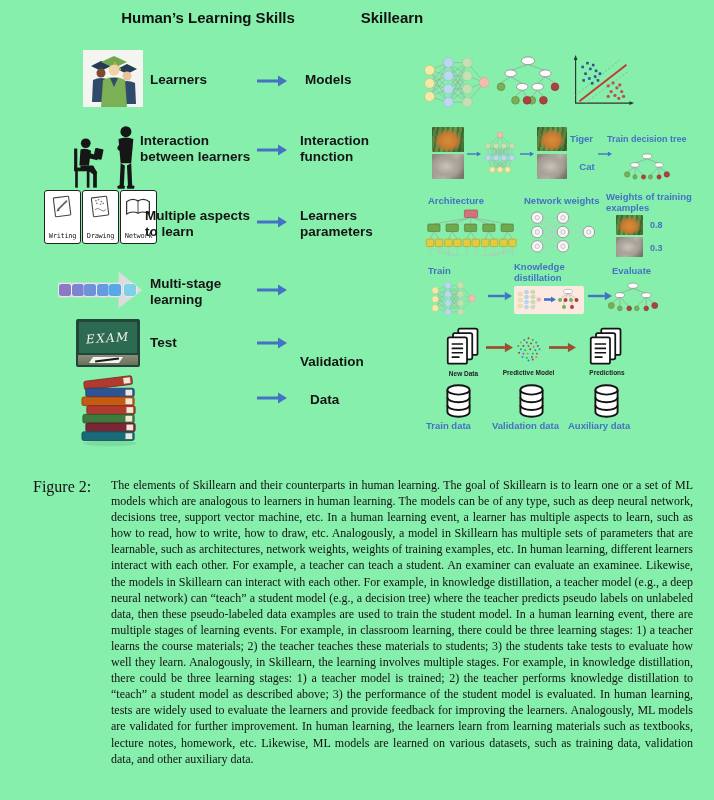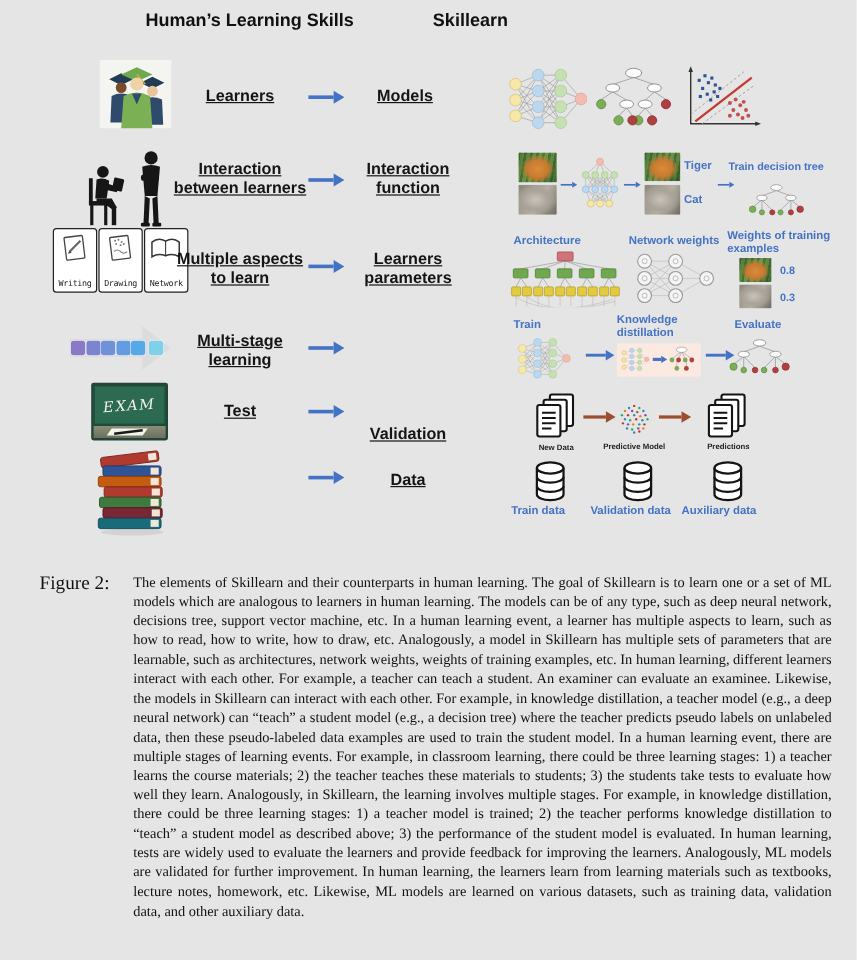--- a/index.html
+++ b/index.html
@@ -1,20 +1,20 @@
 <!DOCTYPE html>
 <html><head>
 <meta charset="utf-8">
 <style>
   html,body{margin:0;padding:0;background:#fff;}
-  .page{position:relative;width:714px;height:800px;background:#e5e5e5;overflow:hidden;
+  .page{position:relative;width:714px;height:800px;background:#86efac;overflow:hidden;
         font-family:"Liberation Sans",sans-serif;}
   .abs{position:absolute;}
   .hdr{position:absolute;font:bold 15px/1.1 "Liberation Sans",sans-serif;color:#111;text-align:center;}
-  .hlabel{position:absolute;font:bold 13.5px/1.18 "Liberation Sans",sans-serif;color:#151515;text-align:center;text-decoration:underline;}
+  .hlabel{position:absolute;font:bold 13.5px/1.18 "Liberation Sans",sans-serif;color:#151515;}
   .flowlabel{position:absolute;font:bold 9.5px/1.12 "Liberation Sans",sans-serif;color:#4472C4;text-align:left;}
   .tinylabel{position:absolute;font:bold 6.5px/1.1 "Liberation Sans",sans-serif;color:#222;text-align:center;}
   .nowrap{white-space:nowrap;}
   .thumb{position:absolute;border-radius:1px;}
   .tiger{background:
     radial-gradient(ellipse at 50% 55%, #d98c3a 0%, #c87a30 38%, rgba(200,122,48,0) 62%),
     repeating-linear-gradient(100deg, rgba(40,30,10,.30) 0 2px, rgba(0,0,0,0) 2px 5px),
     linear-gradient(120deg,#4a7a3a,#6a9a4a 50%,#3a6a32);}
   .cat{background:
     radial-gradient(ellipse at 45% 50%, #c9c4ba 0%, #a8a298 45%, rgba(0,0,0,0) 72%),
@@ -353,21 +353,21 @@
     </svg>
   <svg class="abs" style="left:483px;top:126px" width="34" height="55" viewBox="0 0 40 56">
       <use href="#sym-nn-v"></use>
     </svg>
   <svg class="abs" style="left:520px;top:150px;color:#4472C4" width="14" height="8" viewBox="0 0 50 20">
       <use href="#sym-arrow" fill="currentColor"></use>
     </svg>
   <div class="thumb tiger" style="left:537px;top:127px;width:30px;height:24px"></div>
   <div class="thumb cat" style="left:537px;top:154px;width:30px;height:25px"></div>
   <div class="flowlabel" style="left:570px;top:134px;width:34px;text-align:left">Tiger</div>
-  <div class="flowlabel" style="left:570px;top:162px;width:34px;text-align:left">Cat</div>
+  <div class="flowlabel" style="left:570px;top:162px;width:34px;text-align:center">Cat</div>
   <svg class="abs" style="left:598px;top:150px;color:#4472C4" width="14" height="8" viewBox="0 0 50 20">
       <use href="#sym-arrow" fill="currentColor"></use>
     </svg>
   <div class="flowlabel nowrap" style="left:607px;top:134px;width:86px;font-size:9px">Train decision tree</div>
   <svg class="abs" style="left:622px;top:152px" width="50" height="31" viewBox="0 0 56 36">
       <use href="#sym-minitree"></use>
     </svg>
 
   <div class="aspect-box" style="left:44px;top:190px">
     <svg class="aspect-ic" width="28" height="26" viewBox="0 0 31 28">

